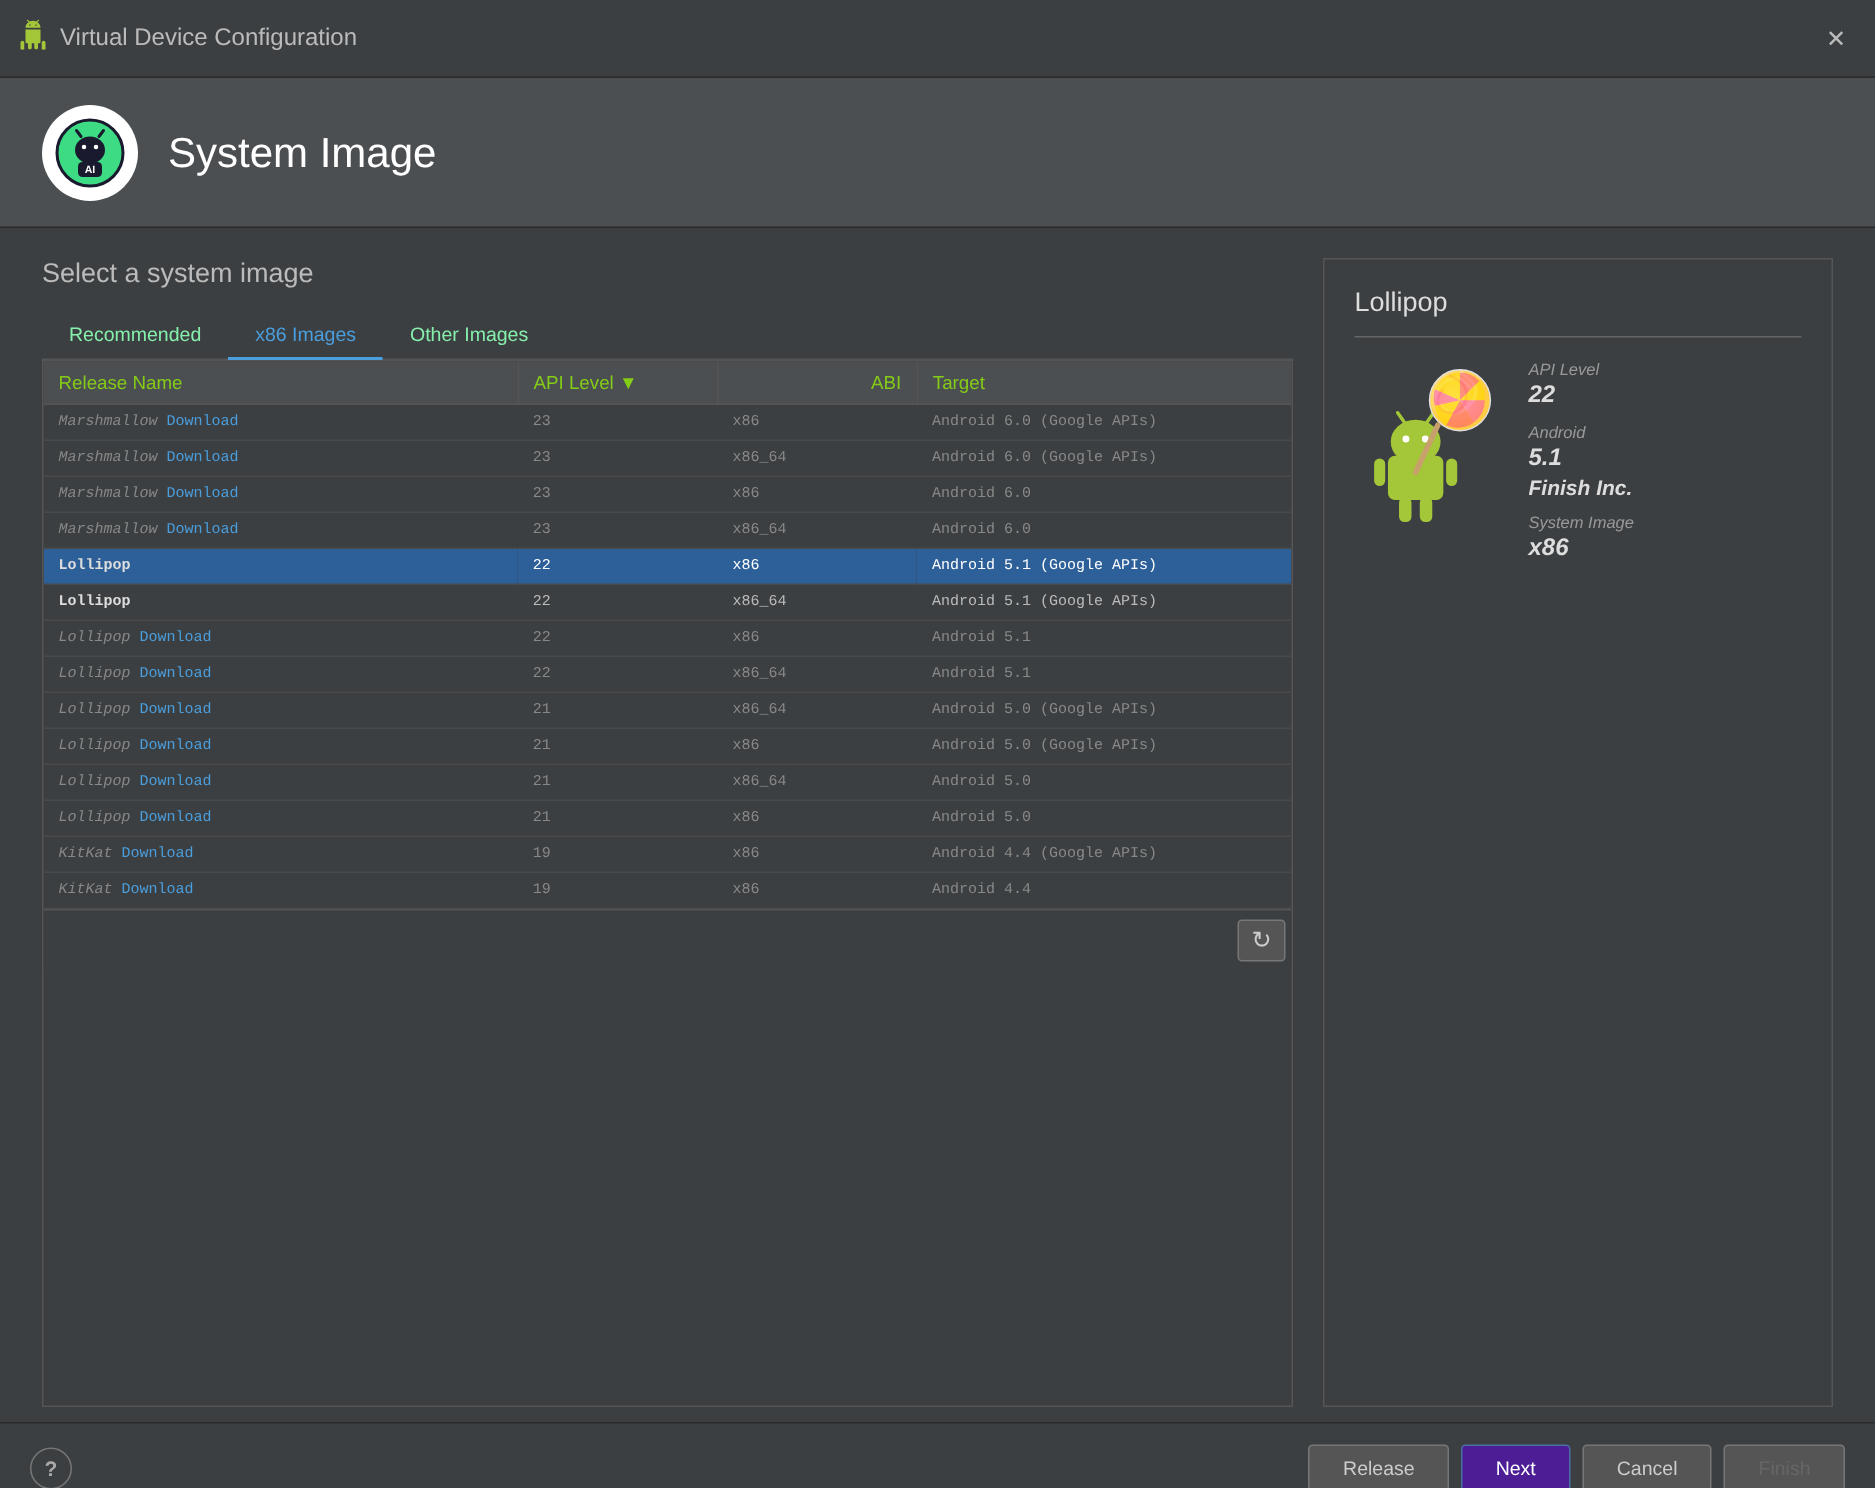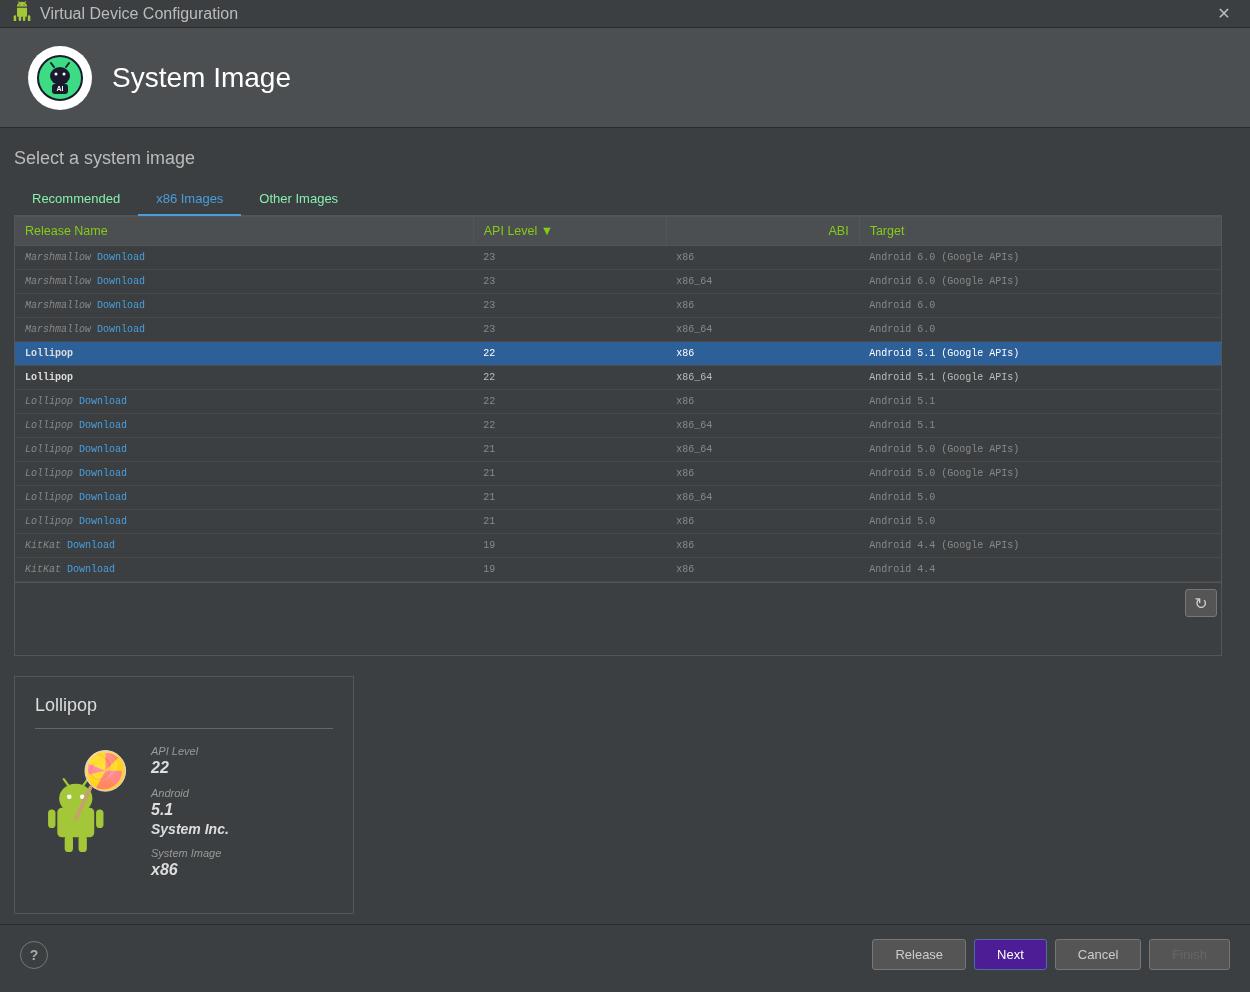--- a/index.html
+++ b/index.html
@@ -8,21 +8,21 @@
       background: #3c3f41;
       color: #bbbbbb;
       width: 1250px;
       height: 992px;
       overflow: hidden;
       position: relative;
     }
     
     #title-bar {
       background: #3c3f41;
-      height: 28px;
+      height: 52px;
       display: flex;
       align-items: center;
       padding: 0 12px;
       border-bottom: 1px solid #2b2b2b;
     }
     #close-btn {
       margin-left: auto;
       width: 28px;
       height: 28px;
       display: flex;
@@ -55,23 +55,23 @@
     }
     #header-title {
       font-size: 28px;
       color: #ffffff;
       font-weight: 300;
     }
 
     
     #main {
       display: flex;
-      flex-direction: column;
+      flex-direction: row;
       height: calc(992px - 36px - 100px - 60px);
-      padding: 20px 28px 10px 14px;
+      padding: 20px 28px 10px 28px;
       gap: 20px;
     }
 
     
     #left-panel {
       flex: 1;
       display: flex;
       flex-direction: column;
       min-width: 0;
     }
@@ -510,21 +510,21 @@
             </radialGradient>
           </defs>
         </svg>
       </div>
 
       <div id="right-details">
         <div class="detail-label">API Level</div>
         <div class="detail-value-large">22</div>
         <div class="detail-label">Android</div>
         <div class="detail-value-large">5.1</div>
-        <div class="detail-value" style="font-weight:600; font-size:14px; color:#dddddd;">System Inc.</div>
+        <div class="detail-value" style="font-weight:600; font-size:14px; color:#dddddd;">Finish Inc.</div>
         <div class="detail-label">System Image</div>
         <div class="detail-value-large">x86</div>
       </div>
     </div>
   </div>
 </div>
 
 <div id="bottom-bar">
   <div id="help-btn">?</div>
   <div id="bottom-buttons">

